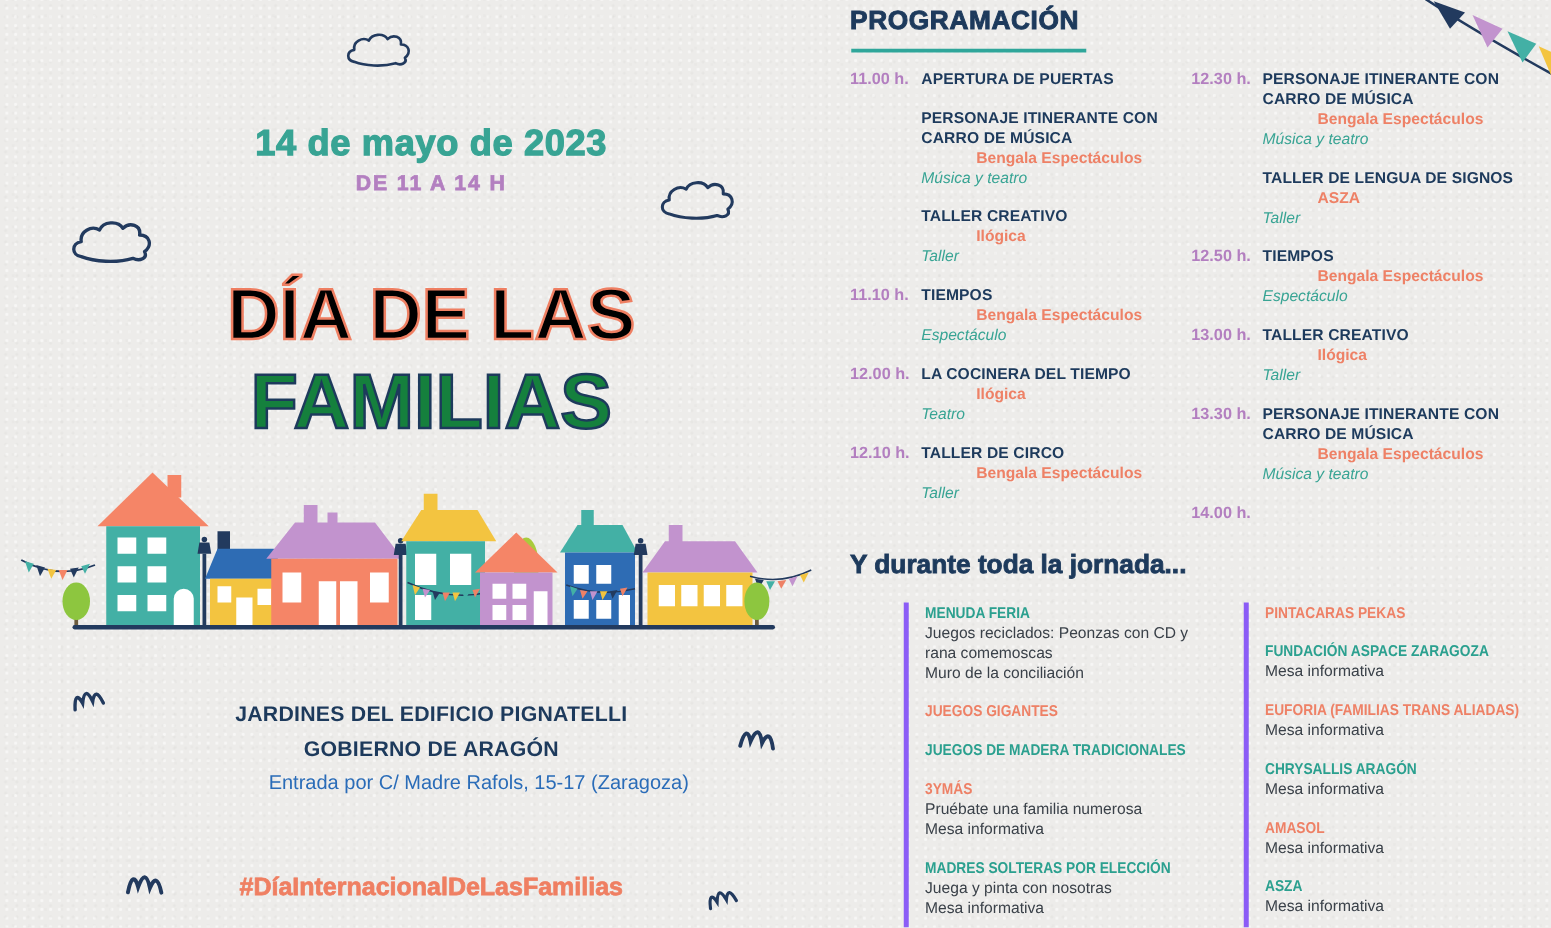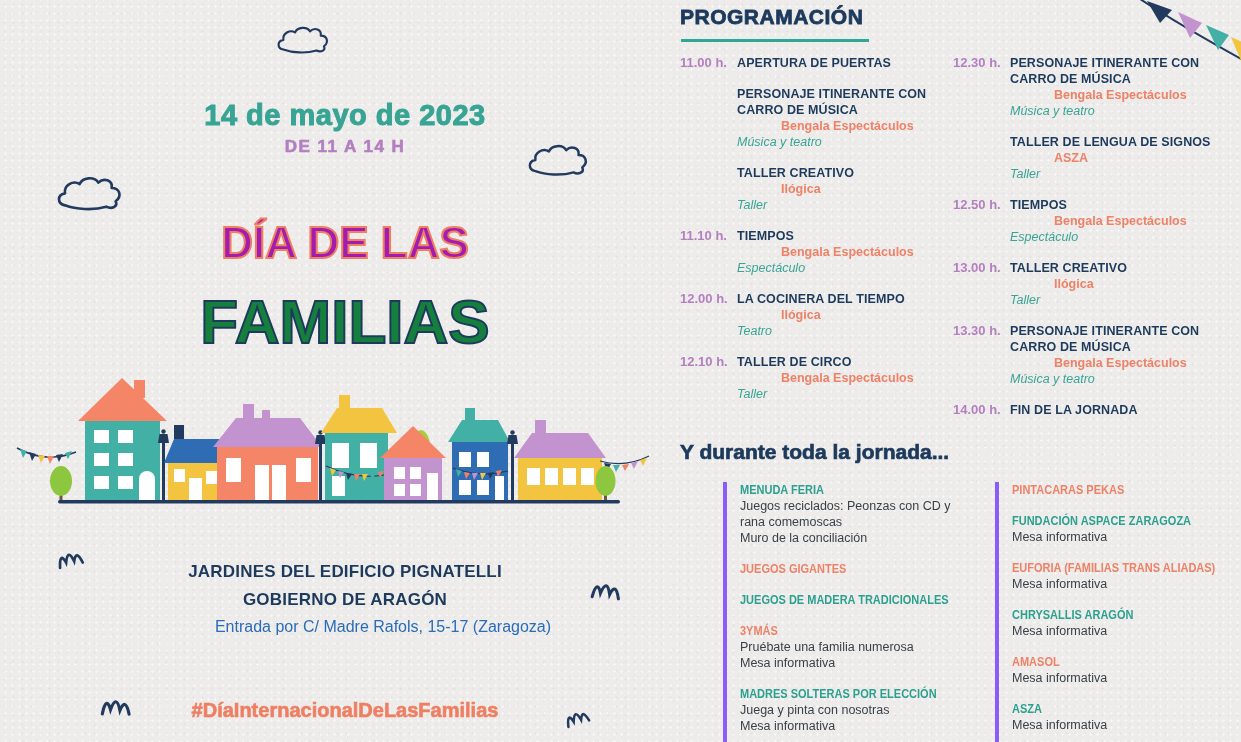--- a/index.html
+++ b/index.html
@@ -11,21 +11,21 @@
       radial-gradient(rgba(125,123,115,0.055) 1px, transparent 1.4px),
       radial-gradient(rgba(125,123,115,0.035) 1px, transparent 1.4px),
       radial-gradient(rgba(255,255,255,0.55) 1px, transparent 1.4px);
     background-size:9px 9px,13px 13px,7px 7px;
     background-position:0 0,4px 6px,2px 3px;
   }
   
   .left-panel{position:absolute;left:0;top:0;width:690px;height:742px;text-align:center;}
   .date-line{position:absolute;left:0;top:99px;width:100%;font-size:29px;font-weight:700;color:#38a494;letter-spacing:.5px;-webkit-text-stroke:1px #38a494;}
   .range-line{position:absolute;left:0;top:137px;width:100%;font-size:17px;font-weight:700;color:#b37fc0;letter-spacing:1.5px;-webkit-text-stroke:.6px #b37fc0;}
-  .big1{position:absolute;left:0;top:218px;width:100%;font-size:44px;font-weight:700;color:#a21caf;letter-spacing:0;text-align:center;-webkit-text-stroke:2px #ef7f62;}
+  .big1{position:absolute;left:0;top:218px;width:100%;font-size:58px;font-weight:700;color:#000000;letter-spacing:0;text-align:center;-webkit-text-stroke:2px #ef7f62;}
   .big2{position:absolute;left:0;top:286px;width:100%;font-size:62px;font-weight:700;color:#15803d;-webkit-text-stroke:2px #1d3a5c;}
   .venue1{position:absolute;left:0;top:562px;width:100%;font-size:17px;font-weight:700;color:#1d3a5c;letter-spacing:.2px;}
   .venue2{position:absolute;left:0;top:590px;width:100%;font-size:17px;font-weight:700;color:#1d3a5c;letter-spacing:.2px;}
   .entrance{position:absolute;left:0;top:618px;width:100%;font-size:16px;font-weight:400;color:#2a6cb8;margin-left:38px;}
   .hashtag{position:absolute;left:0;top:699px;width:100%;font-size:20px;font-weight:700;color:#ef7f62;-webkit-text-stroke:.6px #ef7f62;}
   
   .right-panel{position:absolute;left:680px;top:0;width:561px;height:742px;}
   .prog-title{position:absolute;left:0;top:5px;font-size:21px;font-weight:700;color:#1d3a5c;letter-spacing:.5px;-webkit-text-stroke:.8px #1d3a5c;}
   .prog-underline{position:absolute;left:1px;top:39px;width:188px;height:3px;background:#2fa69a;}
   .sched-col{position:absolute;top:55px;}
@@ -333,25 +333,20 @@
     <div class="event">
       <div class="time">13.30 h.</div>
       <div class="einfo">
           <div class="etitle">PERSONAJE ITINERANTE CON CARRO DE MÚSICA</div>
           <div class="company">Bengala Espectáculos</div>
           <div class="category">Música y teatro</div>
         </div>
     </div>
     <div class="event">
       <div class="time">14.00 h.</div>
-      <div class="einfo">
-          <div class="etitle">FIN DE LA JORNADA</div>
-          <div class="company"></div>
-          <div class="category"></div>
-        </div>
     </div>
   </div>
 
   <div class="jornada-title">Y durante toda la jornada...</div>
 
   <div class="jcol jcol1">
     <div class="jitem">
       <div class="jname c-teal">MENUDA FERIA</div>
       <div class="jline">Juegos reciclados: Peonzas con CD y rana comemoscas</div>
       <div class="jline">Muro de la conciliación</div>

